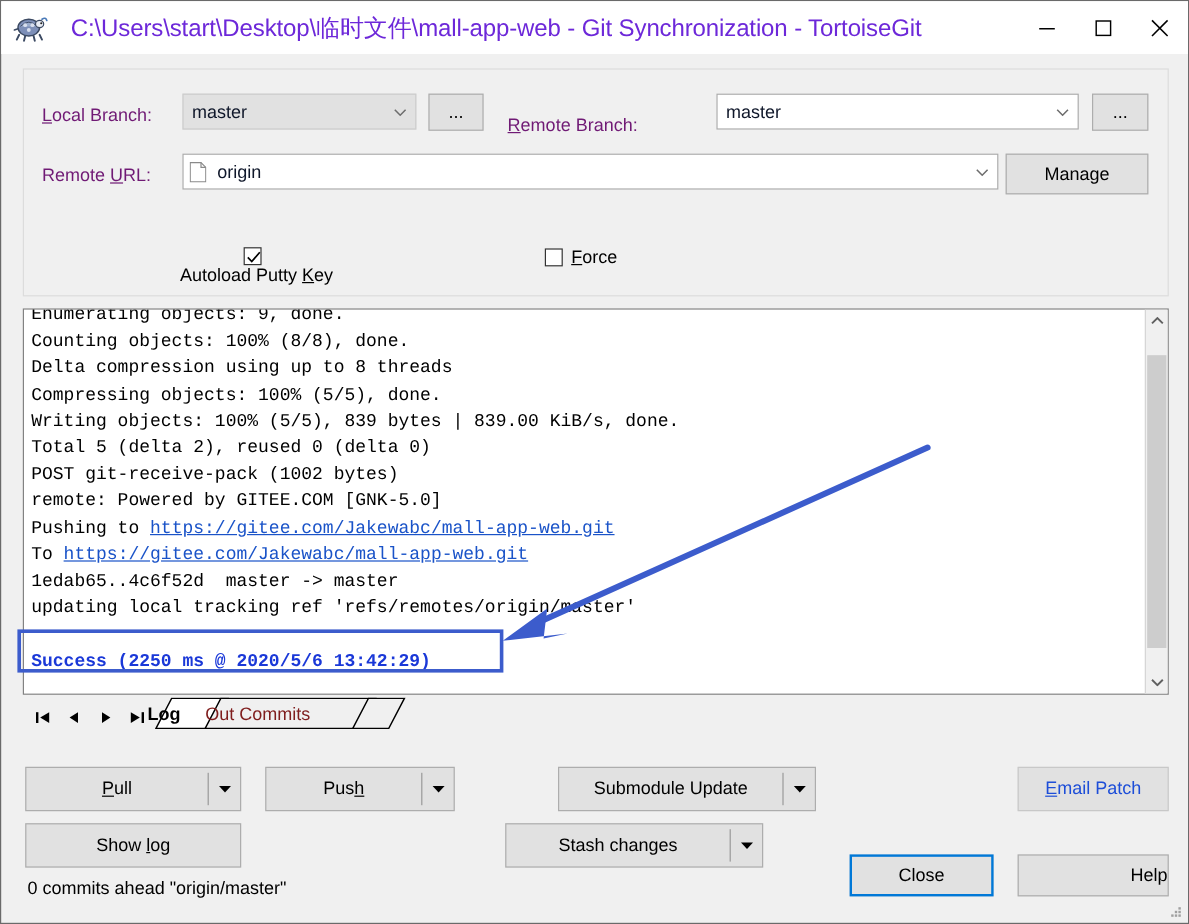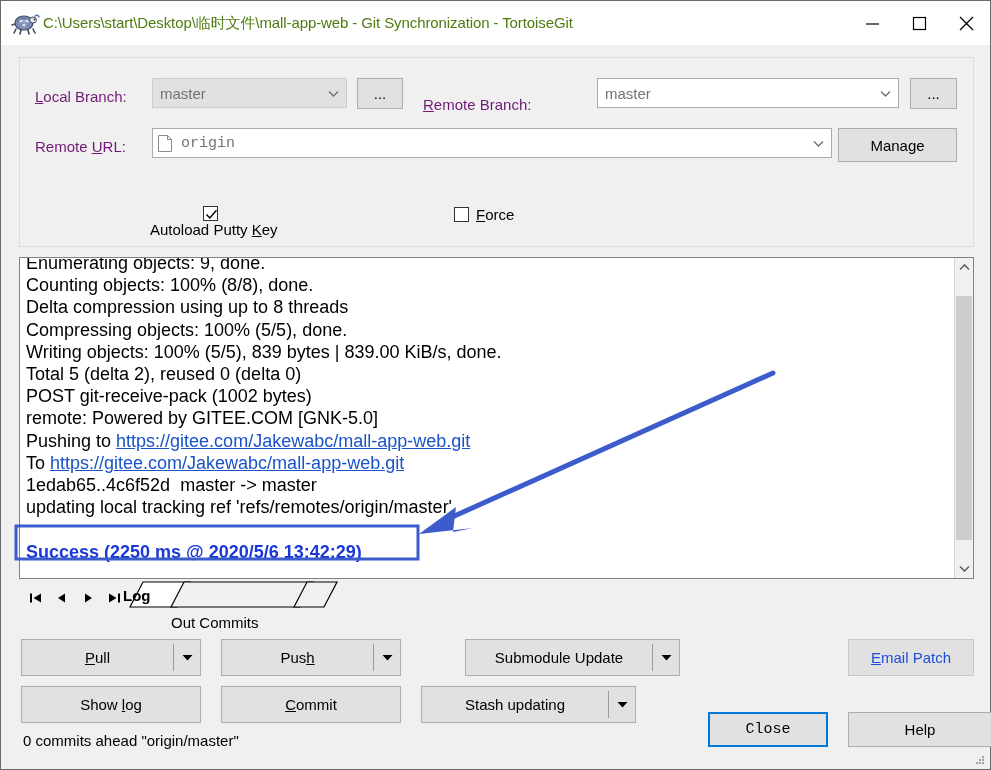--- a/index.html
+++ b/index.html
@@ -35,24 +35,24 @@
     align-items: center;
   }
   #app-icon {
     width: 32px;
     height: 28px;
     margin-left: 8px;
     flex: 0 0 auto;
     position: relative;
   }
   #title-text {
-    font-size: 15px;
-    color: #4d7c0f;
-    white-space: nowrap;
-    margin-left: 2px;
+    font-size: 20px;
+    color: #6d28d9;
+    white-space: nowrap;
+    margin-left: 18px;
     letter-spacing: -0.1px;
   }
   .wbtn {
     width: 47px;
     height: 44px;
     display: flex;
     align-items: center;
     justify-content: center;
     flex: 0 0 auto;
   }
@@ -80,21 +80,21 @@
   .ul { text-decoration: underline; }
 
   .combo {
     position: absolute;
     box-sizing: border-box;
     background: #ffffff;
     border: 1px solid #ababab;
     display: flex;
     align-items: center;
     font-size: 15px;
-    color: #737373;
+    color: #0f172a;
   }
   .combo.grey { background: #e1e1e1; border-color: #cccccc; }
   .combo .ctext {
     padding-left: 7px;
     flex: 1 1 auto;
     white-space: nowrap;
     overflow: hidden;
   }
   .combo .carrow {
     width: 26px;
@@ -157,22 +157,22 @@
     box-sizing: border-box;
     background: #ffffff;
     border: 1px solid #828282;
     overflow: hidden;
   }
   #log-text {
     position: absolute;
     left: 6px;
     top: -6px;
     width: 925px;
-    font-family: Liberation Sans, sans-serif;
-    font-size: 18px;
+    font-family: Liberation Mono, monospace;
+    font-size: 15px;
     line-height: 22.2px;
     color: #000000;
     white-space: pre;
   }
   #log-text .link {
     color: #1a53c8;
     text-decoration: underline;
   }
   #log-text .success {
     color: #1a38d8;
@@ -238,26 +238,25 @@
   }
   #tab-log-label {
     color: #000000;
     font-weight: bold;
     position: absolute;
     left: 122px;
     top: 586px;
     font-size: 15px;
   }
   #tab-out-label {
-    color: #000000;
+    color: #7f1d1d;
     position: absolute;
     left: 170px;
     top: 586px;
     font-size: 15px;
-    margin-top: 27px;
   }
 
   
   .splitbtn {
     position: absolute;
     box-sizing: border-box;
     background: #e1e1e1;
     border: 1px solid #adadad;
     display: flex;
     align-items: stretch;
@@ -373,21 +372,21 @@
     </div>
 
     <div class="lbl" style="left:15px; top:80px;text-align:center;">Remote <span class="ul">U</span>RL:</div>
     <div class="combo" style="left:132px; top:70px; width:680px; height:30px;">
       <span class="docicon">
         <svg width="14" height="17" viewBox="0 0 14 17">
           <path d="M0.5 0.5 H9.5 L13.5 4.5 V16.5 H0.5 Z" fill="#ffffff" stroke="#8a8a8a" stroke-width="1"></path>
           <path d="M9.5 0.5 V4.5 H13.5" fill="none" stroke="#8a8a8a" stroke-width="1"></path>
         </svg>
       </span>
-      <span class="ctext" style="padding-left:0;font-family:Liberation Mono, monospace;">origin</span>
+      <span class="ctext" style="padding-left:0;">origin</span>
       <span class="carrow">
         <svg width="11" height="7" viewBox="0 0 11 7">
             <polyline points="1,1.5 5.5,6 10,1.5" fill="none" stroke="#6d6d6d" stroke-width="1.3"></polyline>
           </svg>
       </span>
     </div>
     <div class="btn" style="left:818px; top:70px; width:119px; height:34px;">
       <span>Manage</span>
     </div>
 
@@ -467,21 +466,21 @@
   <div class="splitbtn" style="left:20px; top:638px; width:180px; height:37px;">
     <span class="main"><span class="ul">P</span>ull</span>
     <span class="divider"></span>
     <span class="drop">
       <svg width="11" height="7" viewBox="0 0 11 7">
           <polygon points="0.5,1 10.5,1 5.5,6.5" fill="#000"></polygon>
         </svg>
     </span>
   </div>
 
-  <div class="splitbtn" style="left:220px; top:638px; width:180px; height:37px;justify-content:flex-end;">
+  <div class="splitbtn" style="left:220px; top:638px; width:158px; height:37px;justify-content:flex-end;">
     <span class="main">Pus<span class="ul">h</span></span>
     <span class="divider"></span>
     <span class="drop">
       <svg width="11" height="7" viewBox="0 0 11 7">
           <polygon points="0.5,1 10.5,1 5.5,6.5" fill="#000"></polygon>
         </svg>
     </span>
   </div>
 
   <div class="splitbtn" style="left:420px; top:638px; width:215px; height:37px;margin-left:44px;">
@@ -496,39 +495,36 @@
 
 
   <div class="btn disabled" style="left:847px; top:638px; width:126px; height:37px;">
     <span><span class="ul">E</span>mail Patch</span>
   </div>
 
   <div class="btn" style="left:20px; top:685px; width:180px; height:37px;">
     <span>Show <span class="ul">l</span>og</span>
   </div>
 
-  <div class="btn" style="left:220px; top:685px; width:180px; height:37px;">
-    <span><span class="ul">C</span>ommit</span>
-  </div>
 
   <div class="splitbtn" style="left:420px; top:685px; width:215px; height:37px;">
-    <span class="main">Stash updating</span>
+    <span class="main">Stash changes</span>
     <span class="divider"></span>
     <span class="drop">
       <svg width="11" height="7" viewBox="0 0 11 7">
           <polygon points="0.5,1 10.5,1 5.5,6.5" fill="#000"></polygon>
         </svg>
     </span>
   </div>
 
-  <div class="btn focus" style="left:707px; top:711px; width:120px; height:35px;font-family:Liberation Mono, monospace;">
+  <div class="btn focus" style="left:707px; top:711px; width:120px; height:35px;">
     <span>Close</span>
   </div>
 
-  <div class="btn" style="left:847px; top:711px; width:144px; height:35px;">
+  <div class="btn" style="left:847px; top:711px; width:126px; height:35px;justify-content:flex-end;">
     <span>Help</span>
   </div>
 
   <div id="statusbar-text">0 commits ahead "origin/master"</div>
 
   <svg id="grip" viewBox="0 0 12 12">
     <g fill="#a0a0a0">
       <rect x="8" y="2" width="2" height="2"></rect>
       <rect x="5" y="5" width="2" height="2"></rect>
         <rect x="8" y="5" width="2" height="2"></rect>

